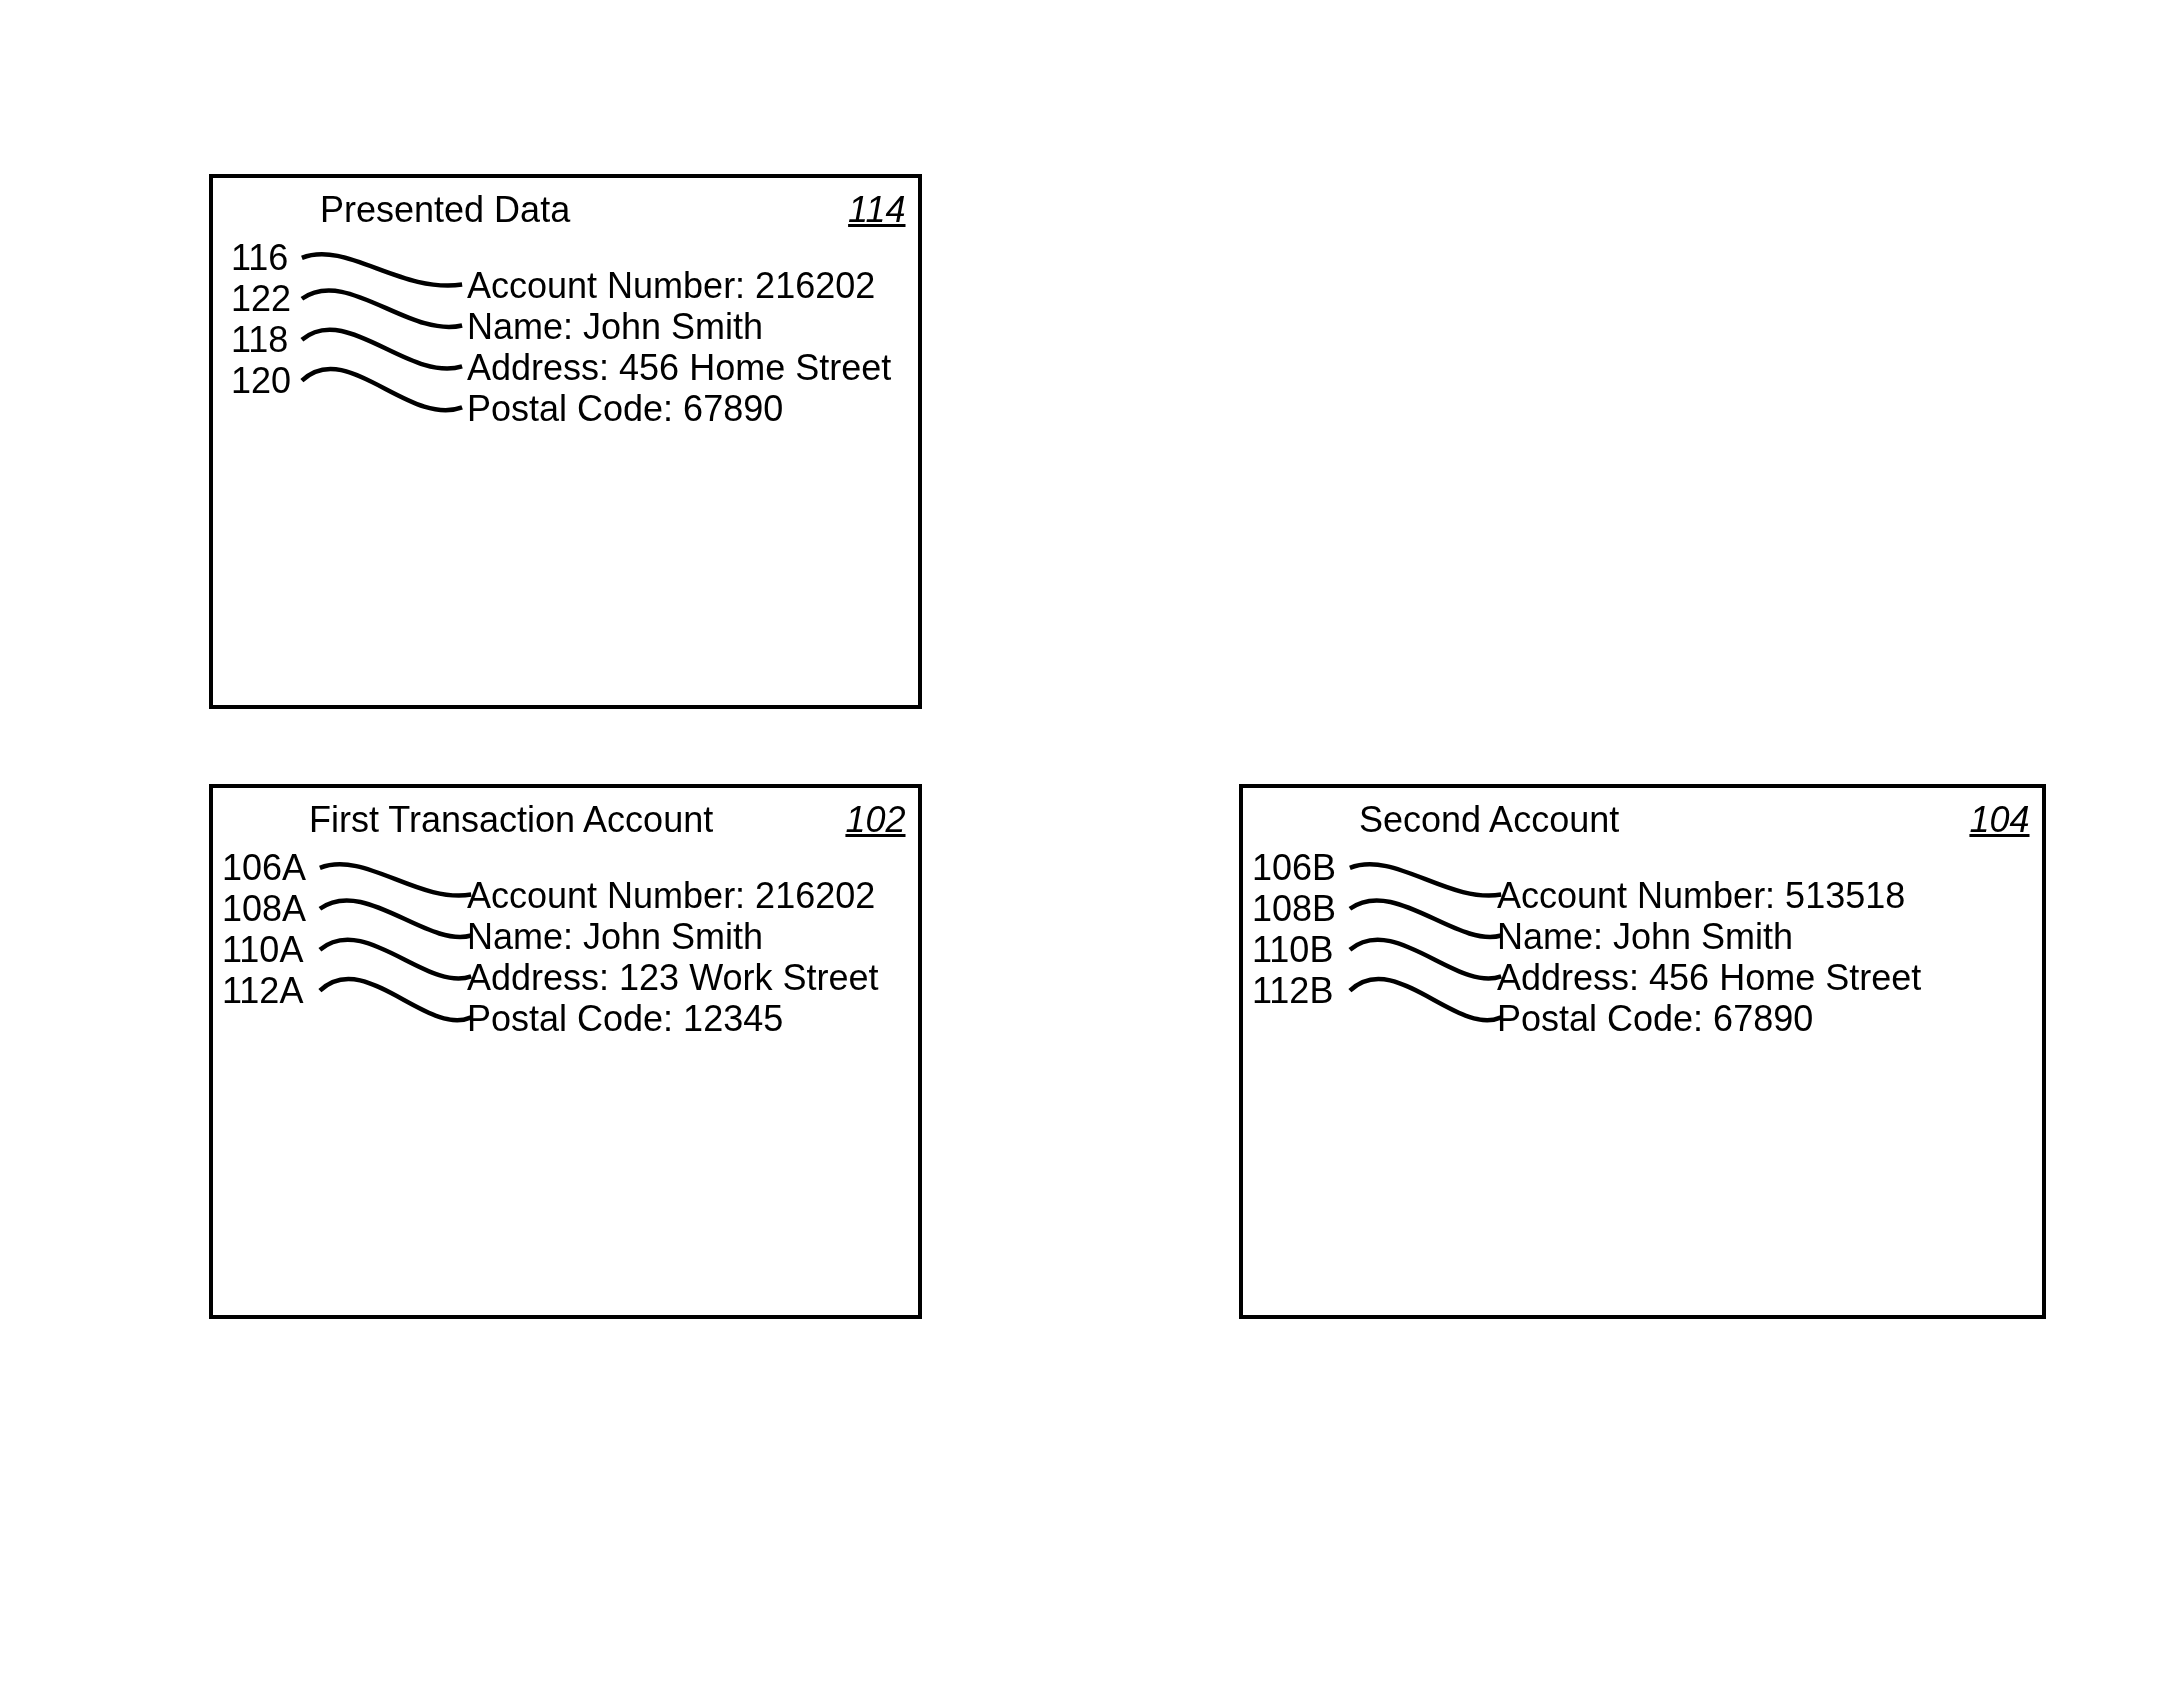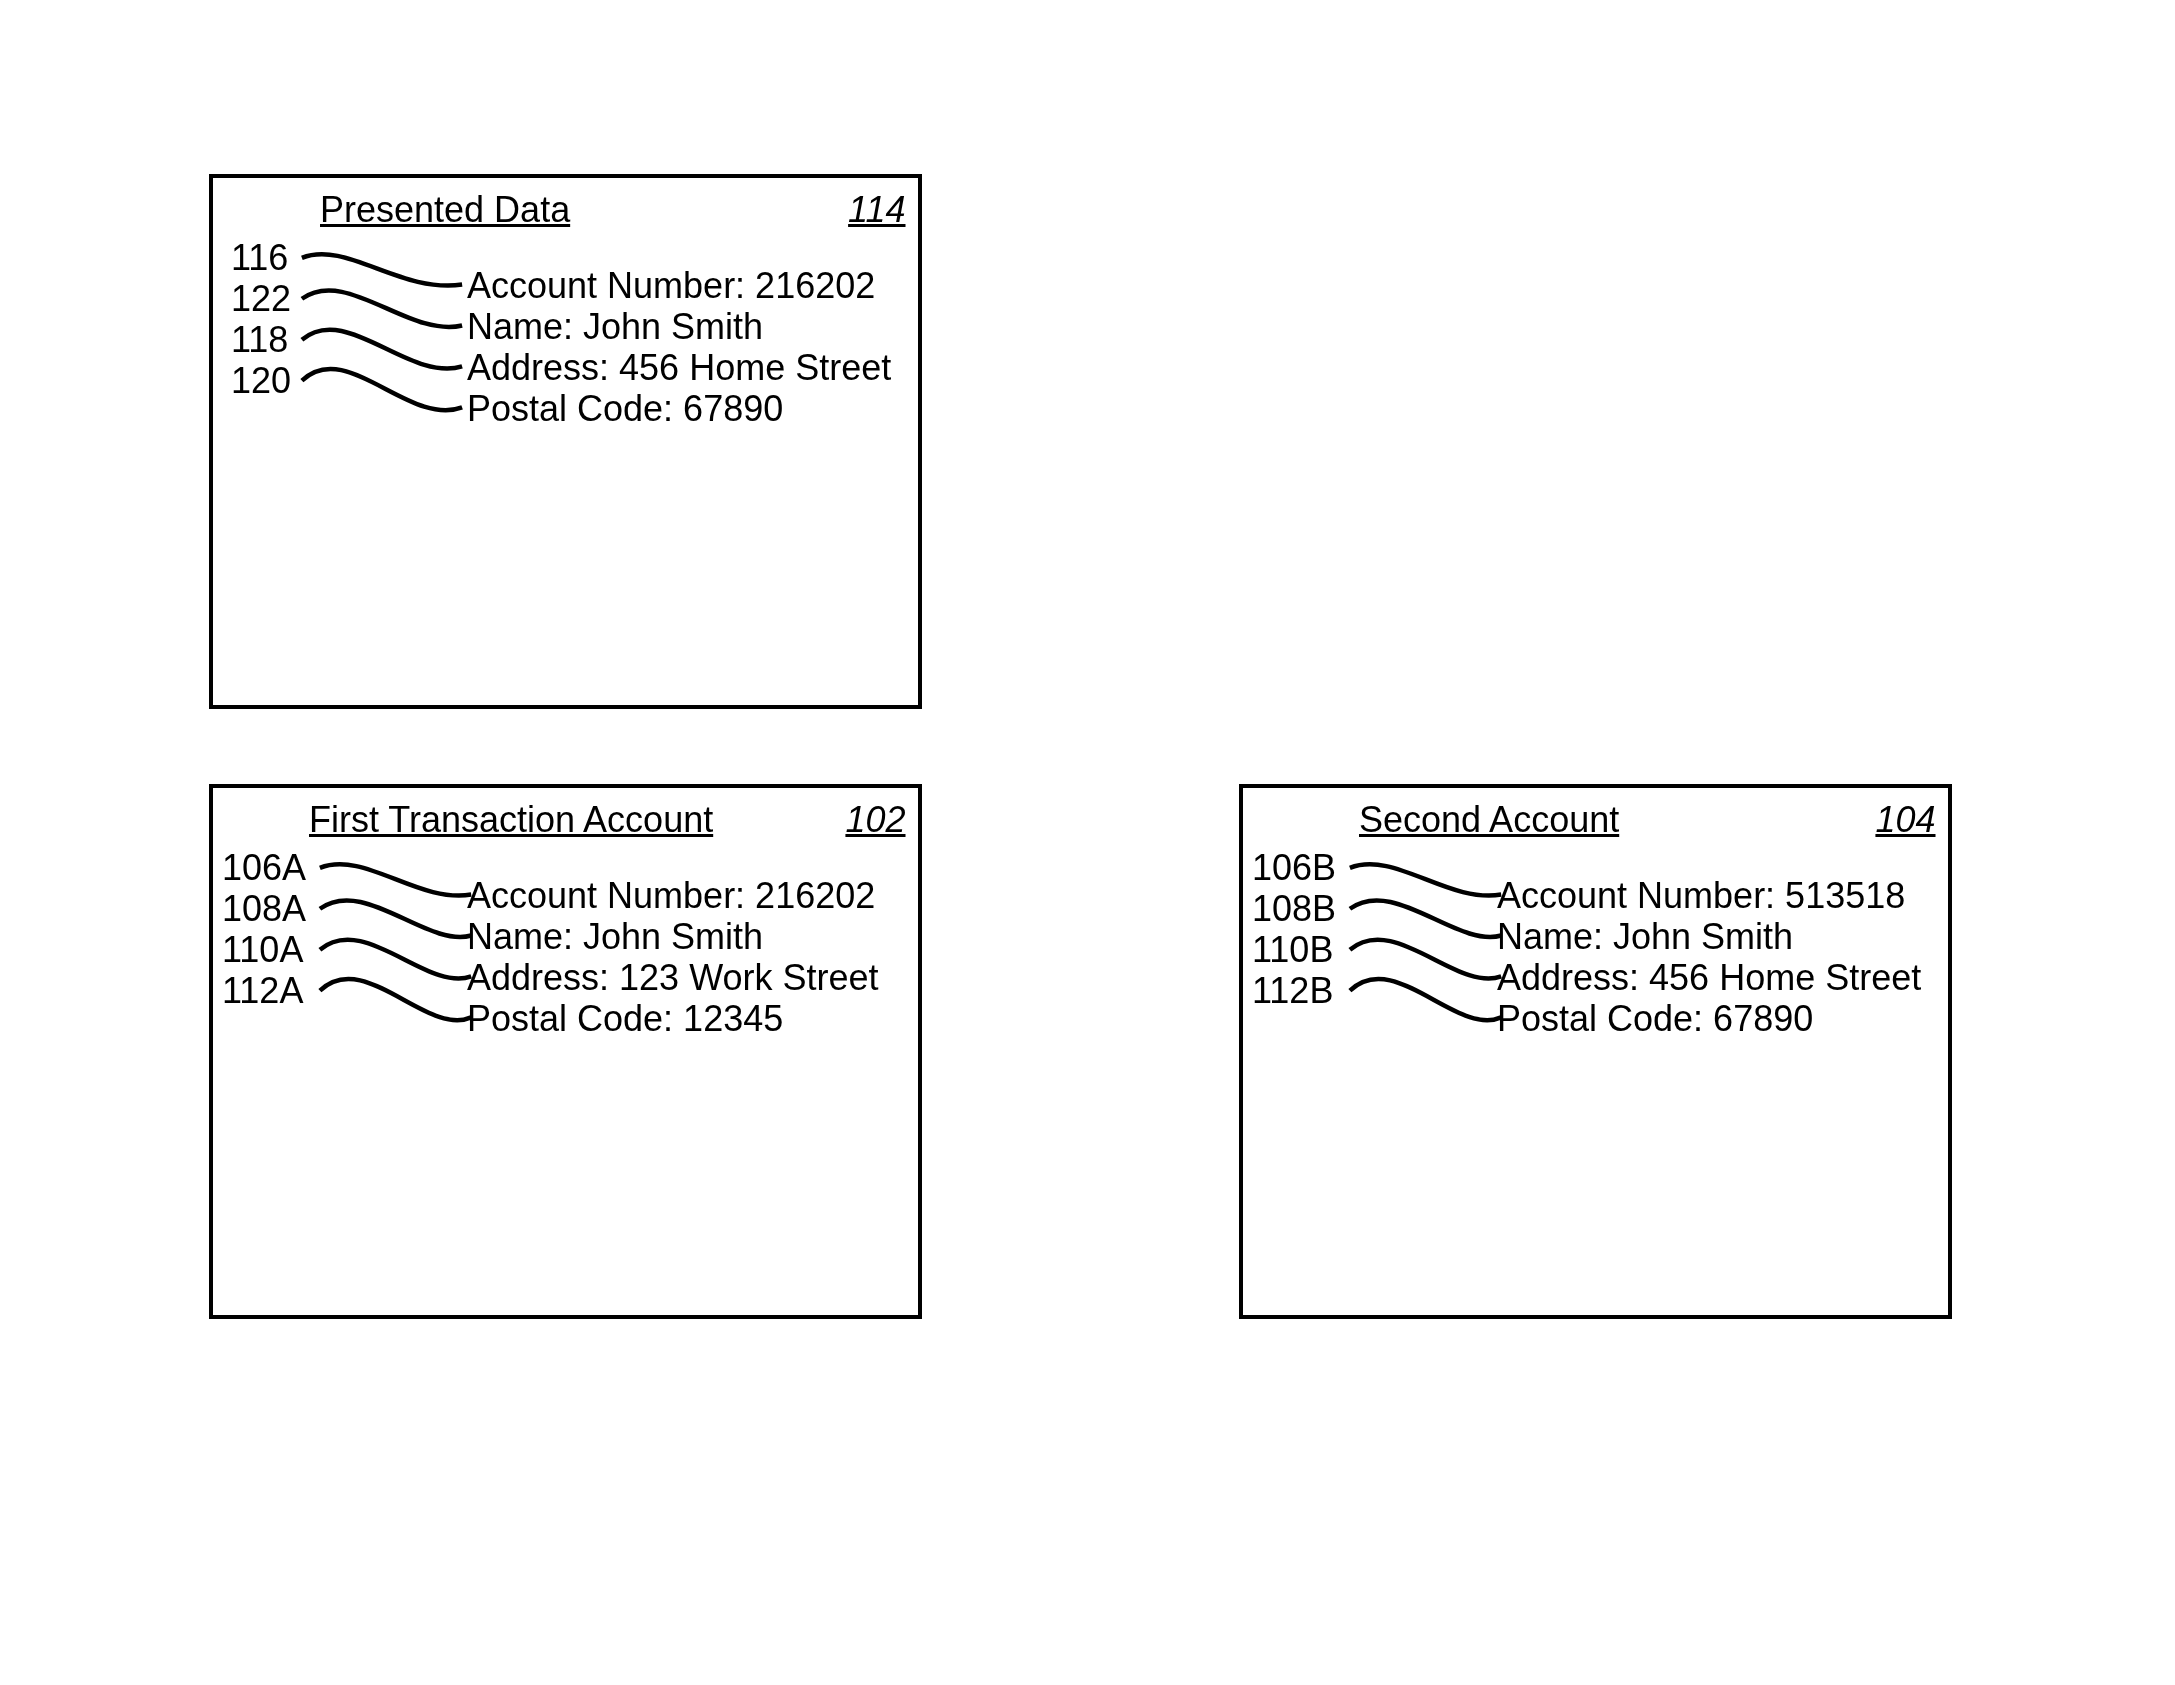--- a/index.html
+++ b/index.html
@@ -18,21 +18,20 @@
     border: 4.5px solid #000;
     box-sizing: border-box;
     background: #fff;
   }
   .box-title {
     position: absolute;
     top: 10.7px;
     font-size: 36px;
     font-weight: 400;
     white-space: nowrap;
-    text-decoration: underline;
   }
   .box-ref {
     position: absolute;
     top: 10.7px;
     right: 12.5px;
     font-size: 36px;
     text-decoration: underline;
     font-weight: 400;
     font-style: italic;
   }
@@ -102,21 +101,21 @@
     <div class="refnum" style="left:9px; top:182px;">112A</div>
 
     <svg class="lead" style="left:98px; top:53px;" width="178" height="205" viewBox="0 0 200 230">
       <path d="M10 30 C 60 10, 120 70, 180 60" stroke="#000" stroke-width="5" fill="none"></path>
       <path d="M10 76 C 60 40, 130 120, 180 106" stroke="#000" stroke-width="5" fill="none"></path>
       <path d="M10 122 C 60 80, 130 170, 180 152" stroke="#000" stroke-width="5" fill="none"></path>
       <path d="M10 168 C 60 120, 130 220, 180 198" stroke="#000" stroke-width="5" fill="none"></path>
     </svg>
   </div>
 
-  <div class="box" style="left:1239px; top:784px; width:713px; height:535px;">
+  <div class="box" style="left:1239px; top:784px; width:807px; height:535px;">
     <div class="box-title" style="left:116px;">Second Account</div>
     <div class="box-ref">104</div>
 
     <div class="field-line" style="left:254px; top:89px;">Account Number:  513518</div>
     <div class="field-line" style="left:254px; top:130px;">Name:  John Smith</div>
     <div class="field-line" style="left:254px; top:171px;">Address:  456 Home Street</div>
     <div class="field-line" style="left:254px; top:212px;">Postal Code:  67890</div>
 
     <div class="refnum" style="left:9px; top:59px;">106B</div>
     <div class="refnum" style="left:9px; top:100px;">108B</div>

